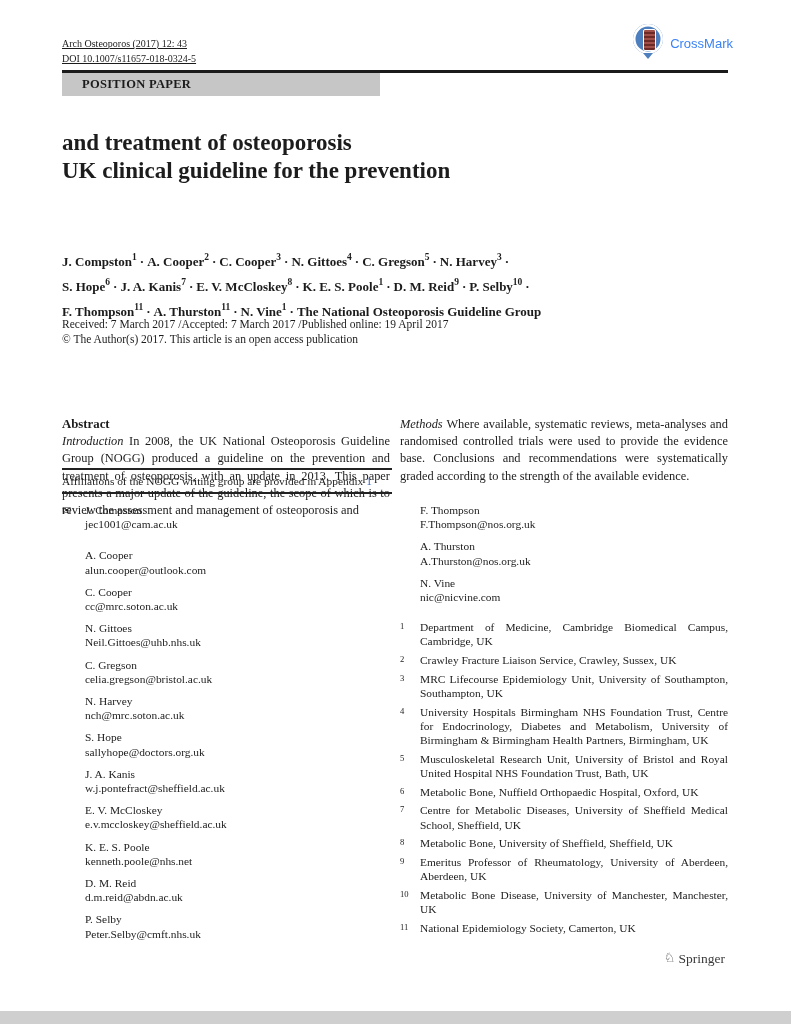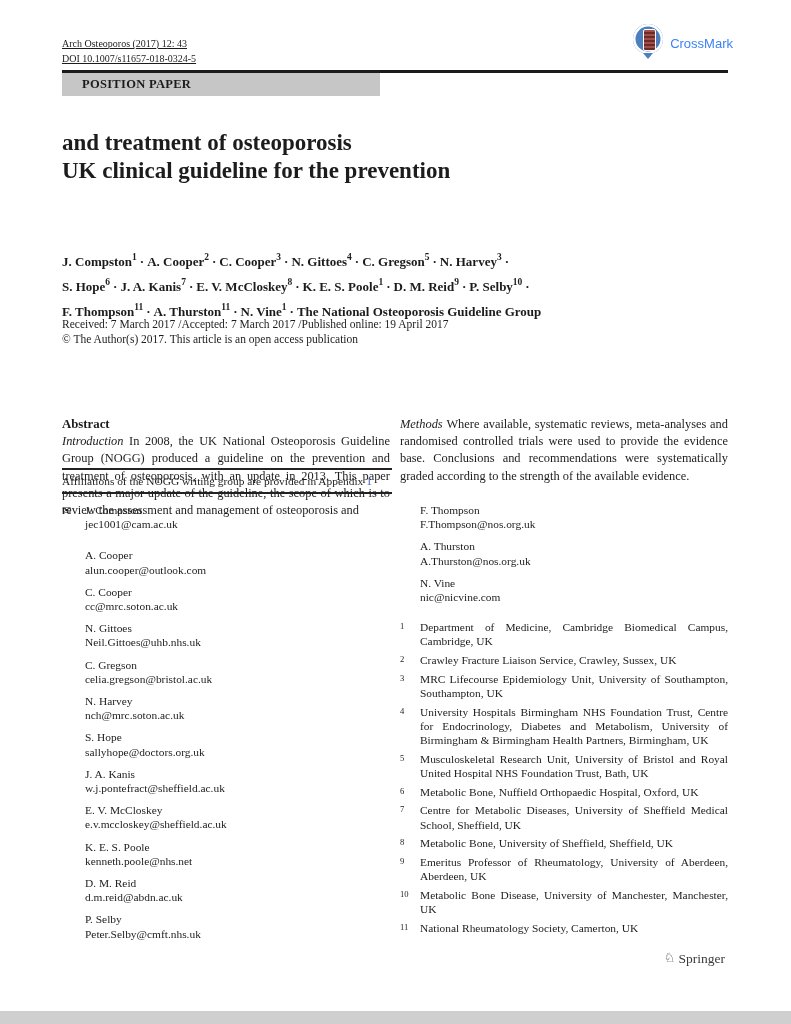--- a/index.html
+++ b/index.html
@@ -264,21 +264,21 @@
         <div class="aff">
           <span class="num">9</span>
           <div class="txt">Emeritus Professor of Rheumatology, University of Aberdeen, Aberdeen, UK</div>
         </div>
         <div class="aff">
           <span class="num">10</span>
           <div class="txt">Metabolic Bone Disease, University of Manchester, Manchester, UK</div>
         </div>
         <div class="aff">
           <span class="num">11</span>
-          <div class="txt">National Rheumatology Society, Camerton, UK</div>
+          <div class="txt">National Epidemiology Society, Camerton, UK</div>
         </div>
       </div>
   </div>
 </div>
 
 <div class="abs springer">
   <span class="horse">♘</span>
   <span>Springer</span>
 </div>
 

